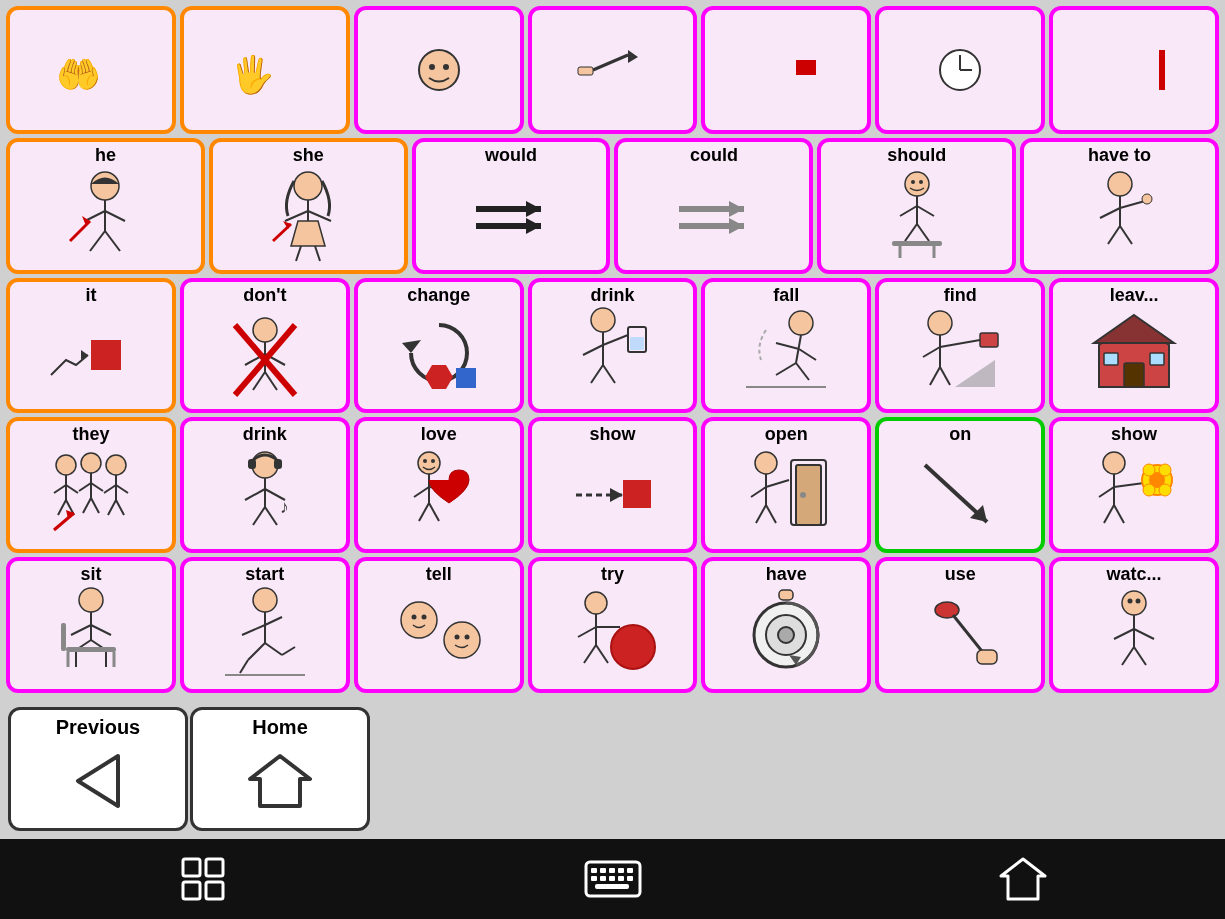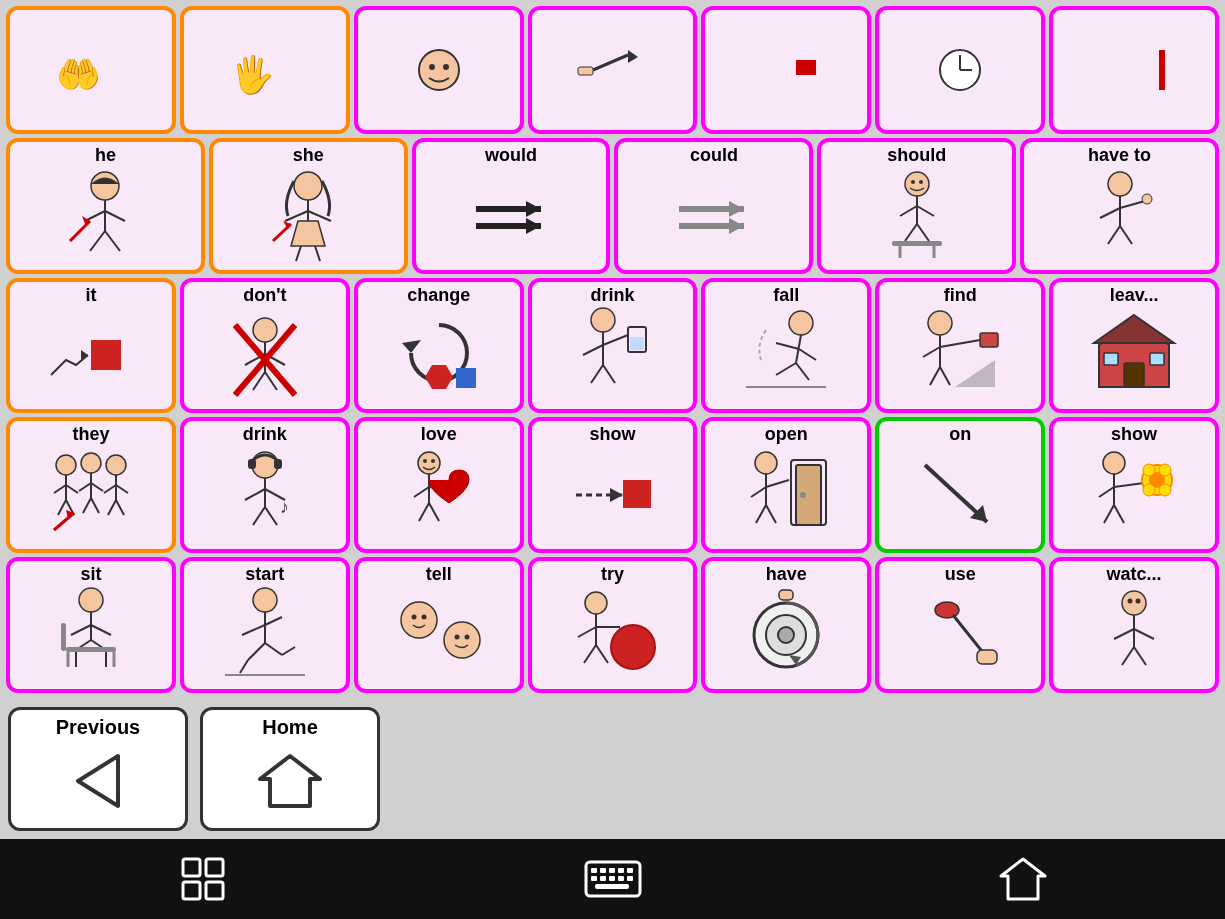--- a/index.html
+++ b/index.html
@@ -69,21 +69,21 @@
 
     .card-img svg {
       max-width: 100%;
       max-height: 100%;
     }
 
     
     .nav-area {
       padding: 8px;
       display: flex;
-      gap: 12px;
+      gap: 2px;
       background: #d0d0d0;
       height: 140px;
     }
 
     .nav-btn {
       width: 180px;
       height: 124px;
       border: 3px solid #333;
       border-radius: 12px;
       background: white;

